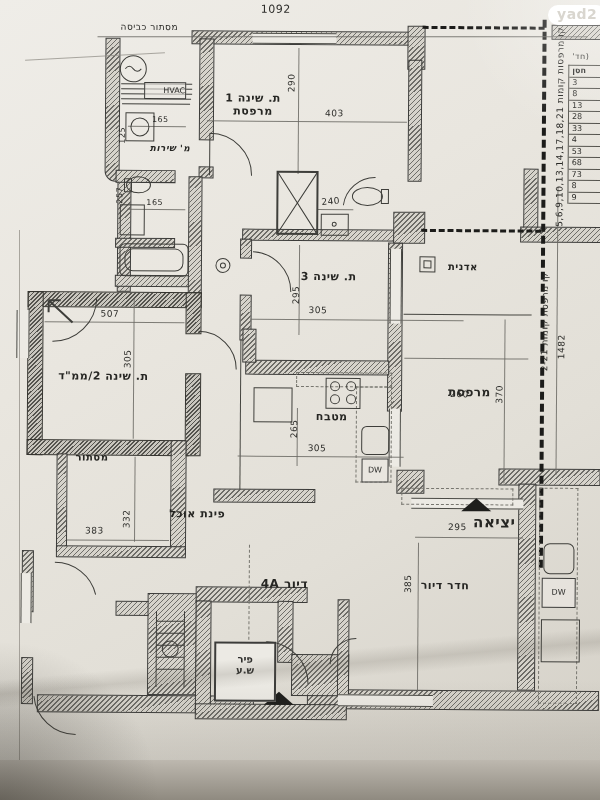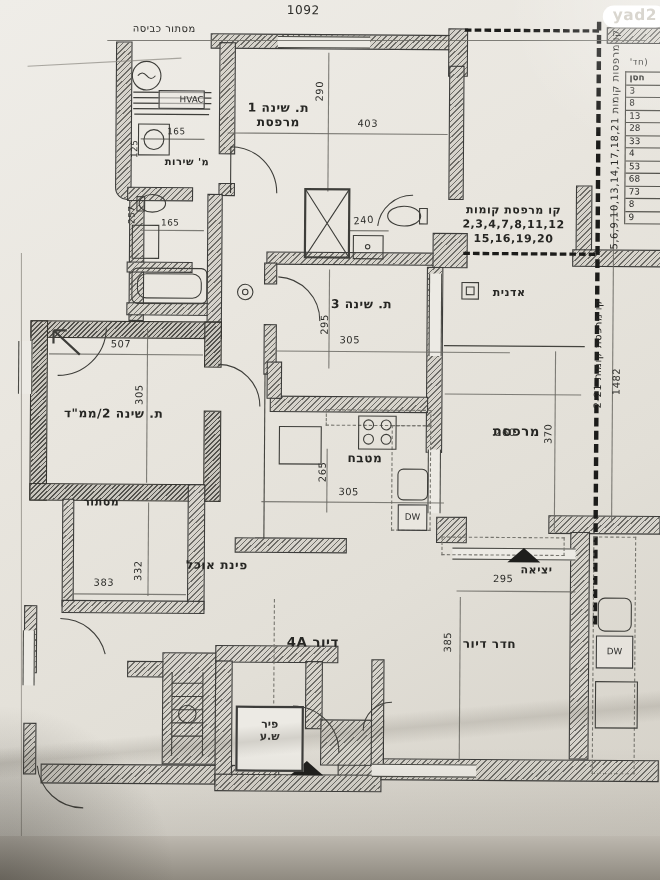--- a/index.html
+++ b/index.html
@@ -189,41 +189,36 @@
 
     <div class="box" style="left:142px;top:46px;width:40px;height:15px;text-align:right;font-size:8px;line-height:15px;margin-top:37px;">HVAC</div>
     <div class="box" style="left:216px;top:642px;width:58px;height:56px;background:#eceae4;border-width:2px;">
       <div style="text-align:center;font-size:10px;font-weight:bold;margin-top:10px;">פיר</div>
       <div style="text-align:center;font-size:10px;font-weight:bold;">ש.ע</div>
     </div>
     <div class="box" style="left:362px;top:458px;width:25px;height:22px;text-align:center;font-size:8px;line-height:22px;">DW</div>
     <div class="box" style="left:543px;top:576px;width:32px;height:28px;text-align:center;font-size:8px;line-height:28px;">DW</div>
 
     <div class="lbl" dir="rtl" style="left:118px;top:23px;font-size:9px;font-weight:normal;">מסתור כביסה</div>
-    <div class="lbl" dir="rtl" style="left:148px;top:144px;font-size:9px;">מ' שירות</div>
+    <div class="lbl" dir="rtl" style="left:148px;top:144px;font-size:9px;font-style:italic;">מ' שירות</div>
     <div class="lbl" dir="rtl" style="left:215px;top:92px;width:72px;text-align:center;">
       <div>ת. שינה 1</div>
       <div>מרפסת</div>
     </div>
     <div class="lbl" dir="rtl" style="left:300px;top:270px;">ת. שינה 3</div>
     <div class="lbl" dir="rtl" style="left:58px;top:371px;">ת. שינה 2/ממ"ד</div>
     <div class="lbl" dir="rtl" style="left:76px;top:453px;font-size:10px;">מסתור</div>
     <div class="lbl" dir="rtl" style="left:170px;top:508px;">פינת אוכל</div>
     <div class="lbl" dir="rtl" style="left:316px;top:410px;">מטבח</div>
     <div class="lbl" dir="rtl" style="left:448px;top:384px;font-size:12px;">מרפסת</div>
     <div class="lbl" dir="rtl" style="left:447px;top:260px;font-size:10px;">אדנית</div>
     <div class="lbl" dir="rtl" style="left:422px;top:578px;">חדר דיור</div>
-    <div class="lbl" dir="rtl" style="left:474px;top:512px;font-size:10px;">יציאה</div>
+    <div class="lbl" dir="rtl" style="left:474px;top:512px;font-size:15px;">יציאה</div>
     <div class="lbl" dir="rtl" style="left:262px;top:577px;font-size:12px;">דיור 4A</div>
 
-    <div class="lbl" dir="rtl" style="left:408px;top:184px;width:115px;text-align:center;font-size:10px;line-height:13px;">
-      <div>קו מרפסת קומות</div>
-      <div>2,3,4,7,8,11,12</div>
-      <div>15,16,19,20</div>
-    </div>
     <div class="lbl rot" dir="rtl" style="left:447px;top:120px;width:222px;font-size:9px;font-weight:normal;text-align:center;">קו מרפסות קומות 5,6,9,10,13,14,17,18,21</div>
     <div class="lbl rot" dir="rtl" style="left:488px;top:315px;width:112px;font-size:9px;font-weight:normal;text-align:center;">קו מרפסת קומות 2-21</div>
 
     <div class="dim" style="left:258px;top:3px;font-size:11px;">1092</div>
     <div class="dim rot" style="left:544px;top:340px;width:34px;text-align:center;">1482</div>
     <div class="dim rot" style="left:280px;top:78px;">290</div>
     <div class="dim" style="left:282px;top:108px;margin-left:41px;">403</div>
     <div class="dim" style="left:320px;top:196px;transform:rotate(-6deg);">240</div>
     <div class="dim" style="left:150px;top:116px;font-size:8px;">165</div>
     <div class="dim rot small" style="left:112px;top:132px;">125</div>

